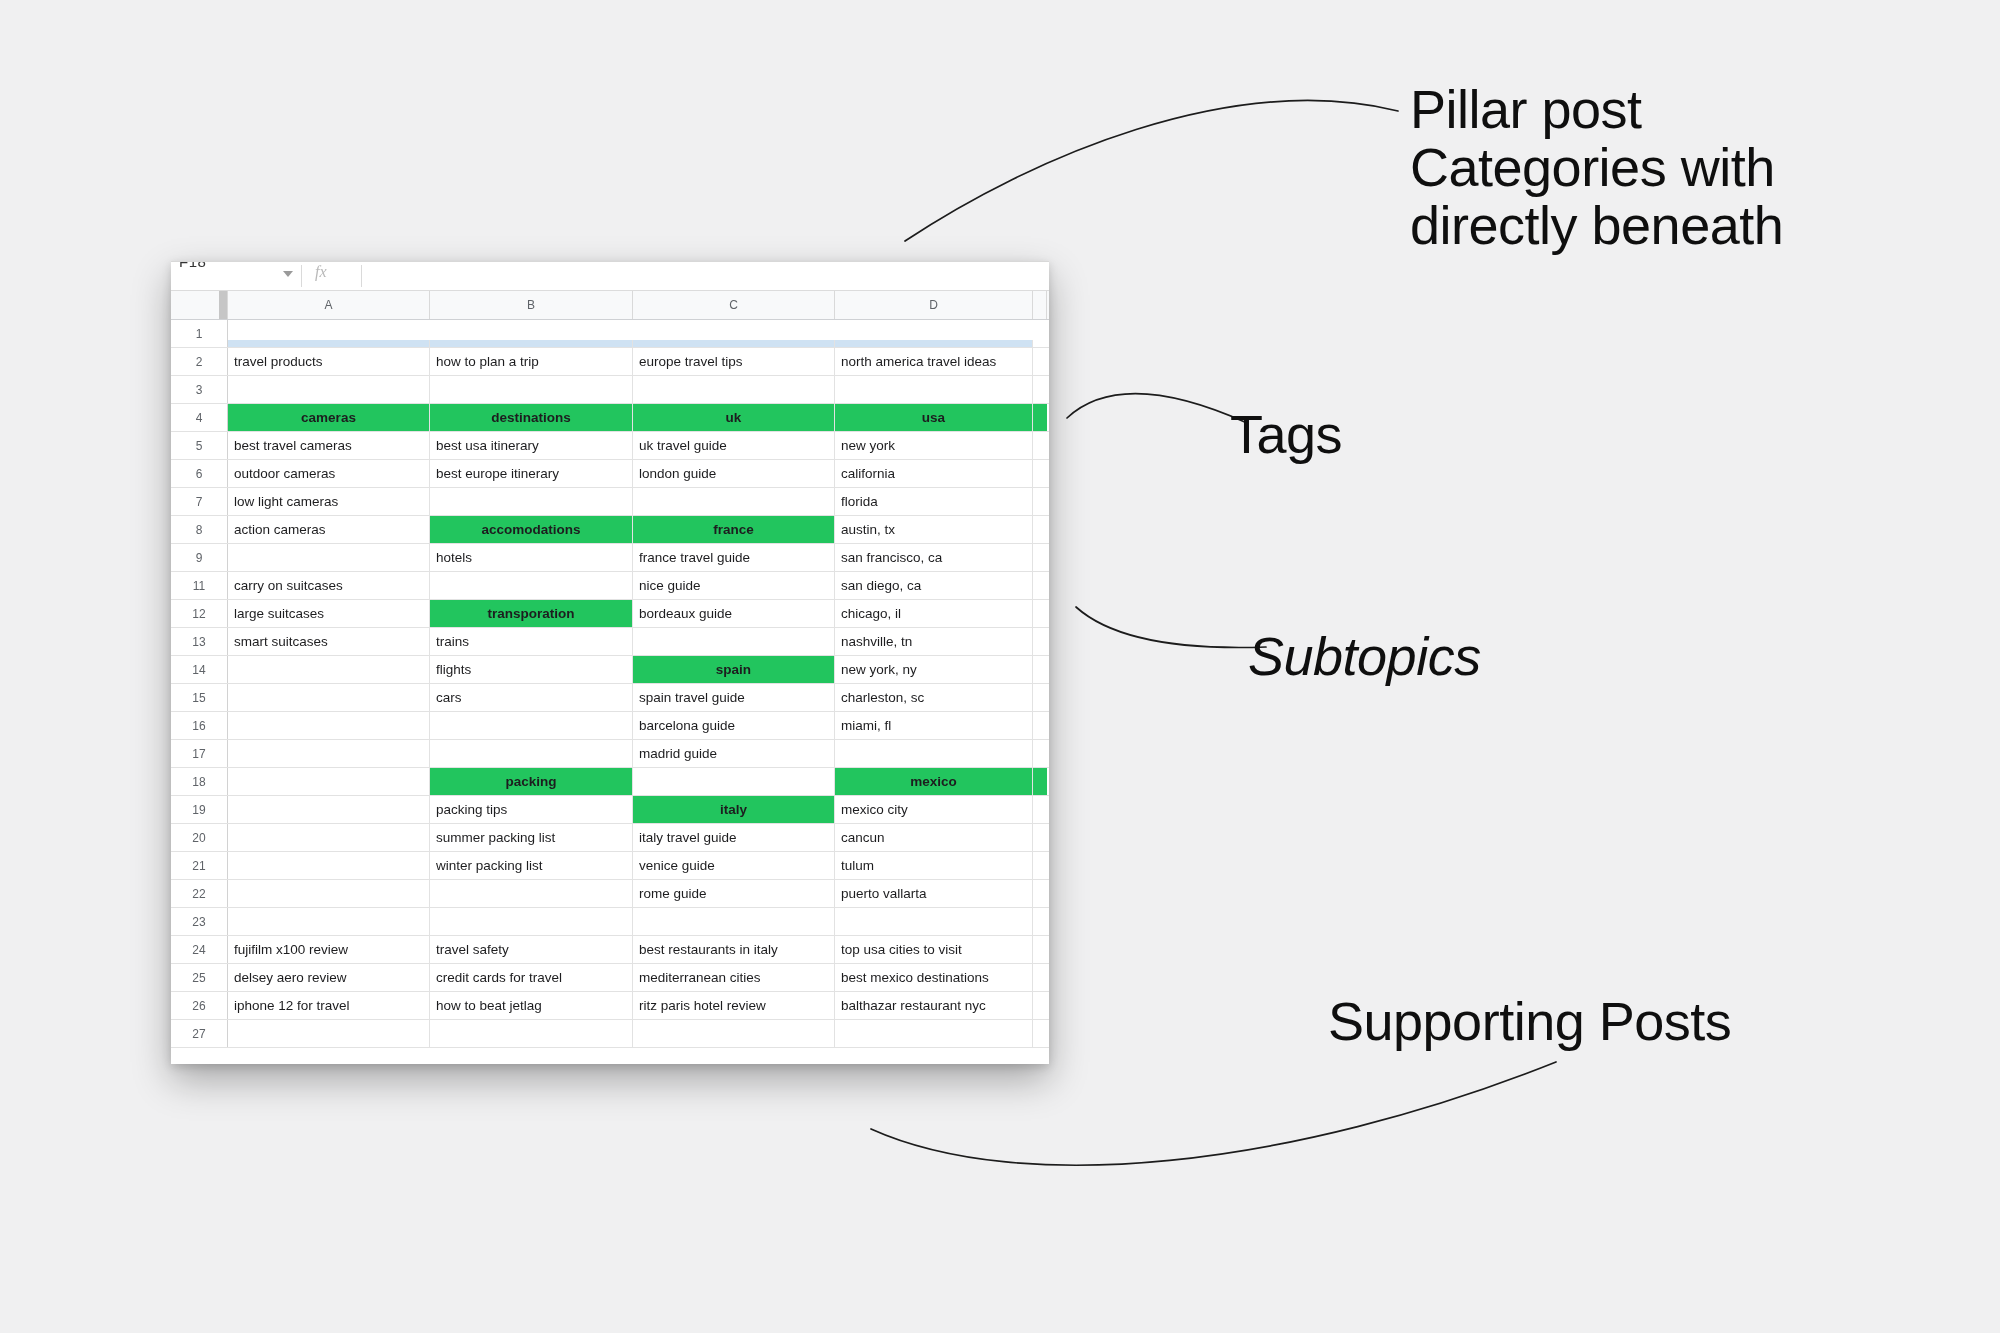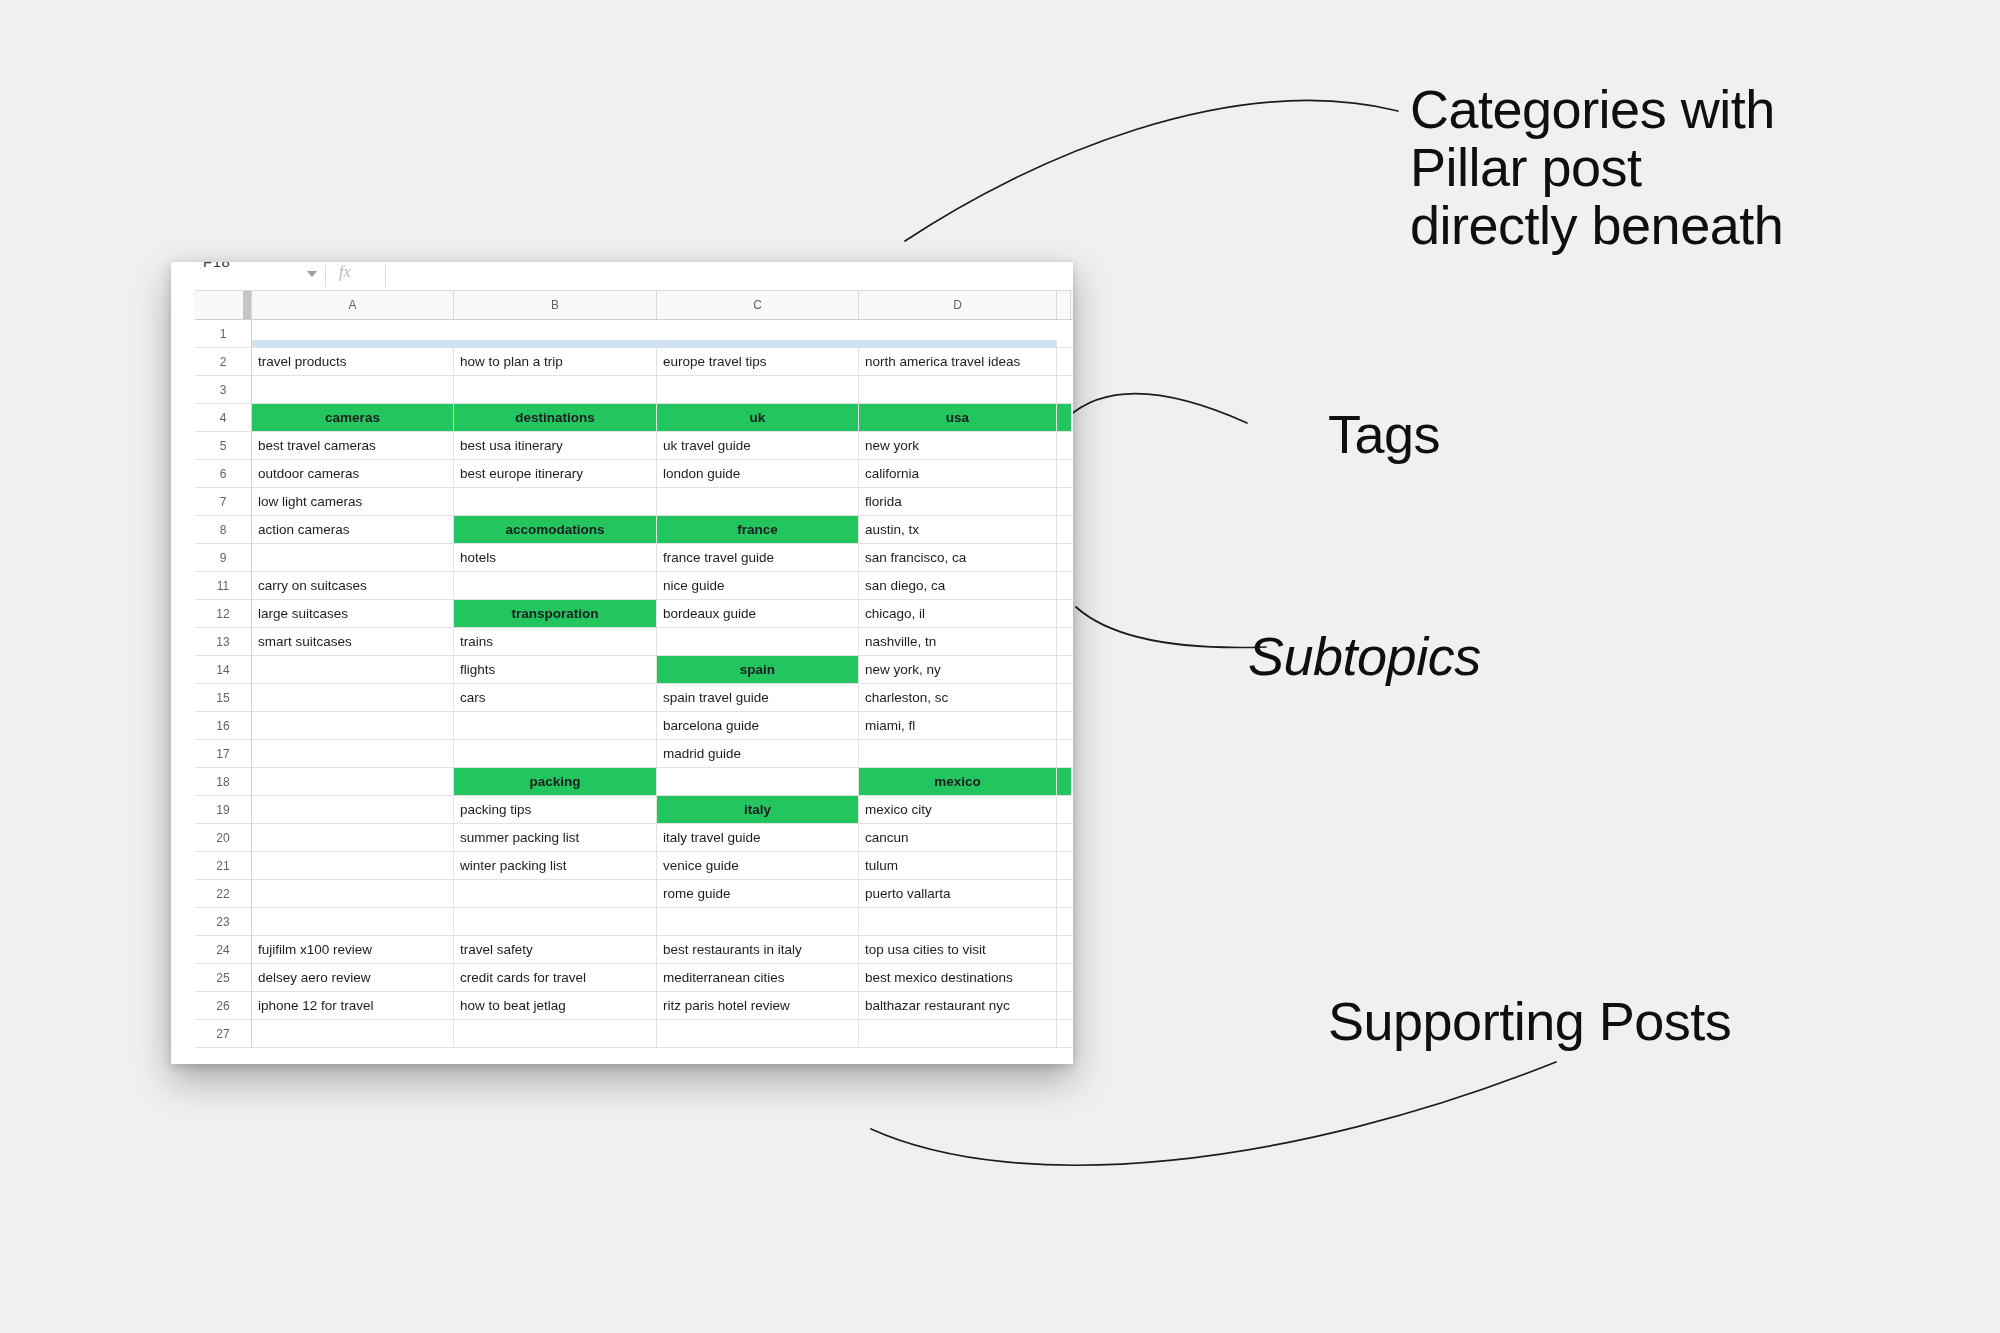--- a/index.html
+++ b/index.html
@@ -15,21 +15,20 @@
   }
   
   #curves{position:absolute;left:0;top:0;pointer-events:none;}
   #curves path{fill:none;stroke:#1c1c1c;stroke-width:1.7;stroke-linecap:round;}
   
   .sheet{
     position:absolute;left:171px;top:261px;width:878px;height:802px;
     background:#ffffff;overflow:hidden;
     border-top:1px solid #d8d8d8;
     box-shadow:0 16px 36px rgba(0,0,0,.30),0 3px 9px rgba(0,0,0,.15);
-    padding-left:24px;
   }
   .topbar{
     position:relative;height:28px;background:#ffffff;
     border-bottom:1px solid #dcdcdc;overflow:hidden;
   }
   .namebox{
     position:absolute;left:8px;top:-9px;font-size:15px;color:#333;
     letter-spacing:.5px;
   }
   .nb-caret{
@@ -76,25 +75,25 @@
 <body>
 
 <svg id="curves" width="2000" height="1333" viewBox="0 0 2000 1333">
   <path d="M905,241 C1030,158 1232,70 1398,111"></path>
   <path d="M1067,418 Q1122,367 1247,423"></path>
   <path d="M1076,607 Q1126,652 1266,647"></path>
   <path d="M871,1129 C1020,1196 1290,1168 1556,1062"></path>
 </svg>
 
 <div class="note" style="left:1410px;top:80px;">
+  <div>Pillar post</div>
   <div>Categories with</div>
-  <div>Pillar post</div>
   <div>directly beneath</div>
 </div>
-<div class="note" style="left:1328px;top:405px;text-align:center;">Tags</div>
+<div class="note" style="left:1230px;top:405px;text-align:center;">Tags</div>
 <div class="note" style="left:1248px;top:627px;font-style:italic;">Subtopics</div>
 <div class="note" style="left:1328px;top:992px;">Supporting Posts</div>
 
 <div class="sheet">
   <div class="topbar">
     <div class="namebox">F18</div>
     <div class="nb-caret"></div>
     <div class="tb-div" style="left:130px;"></div>
     <div class="fx">fx</div>
     <div class="tb-div" style="left:190px;"></div>

